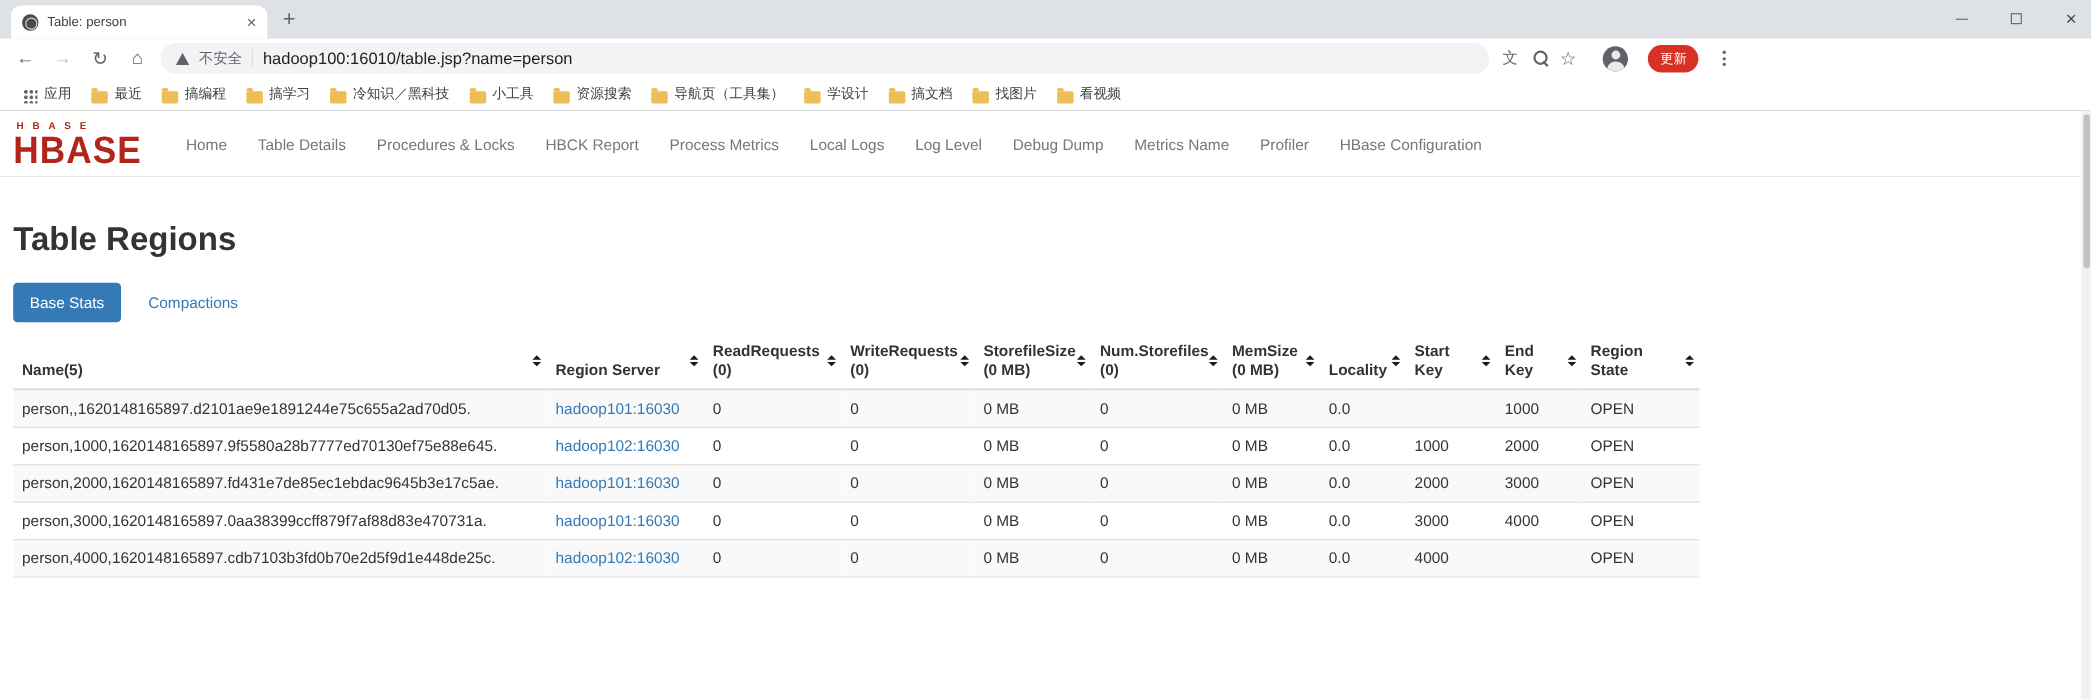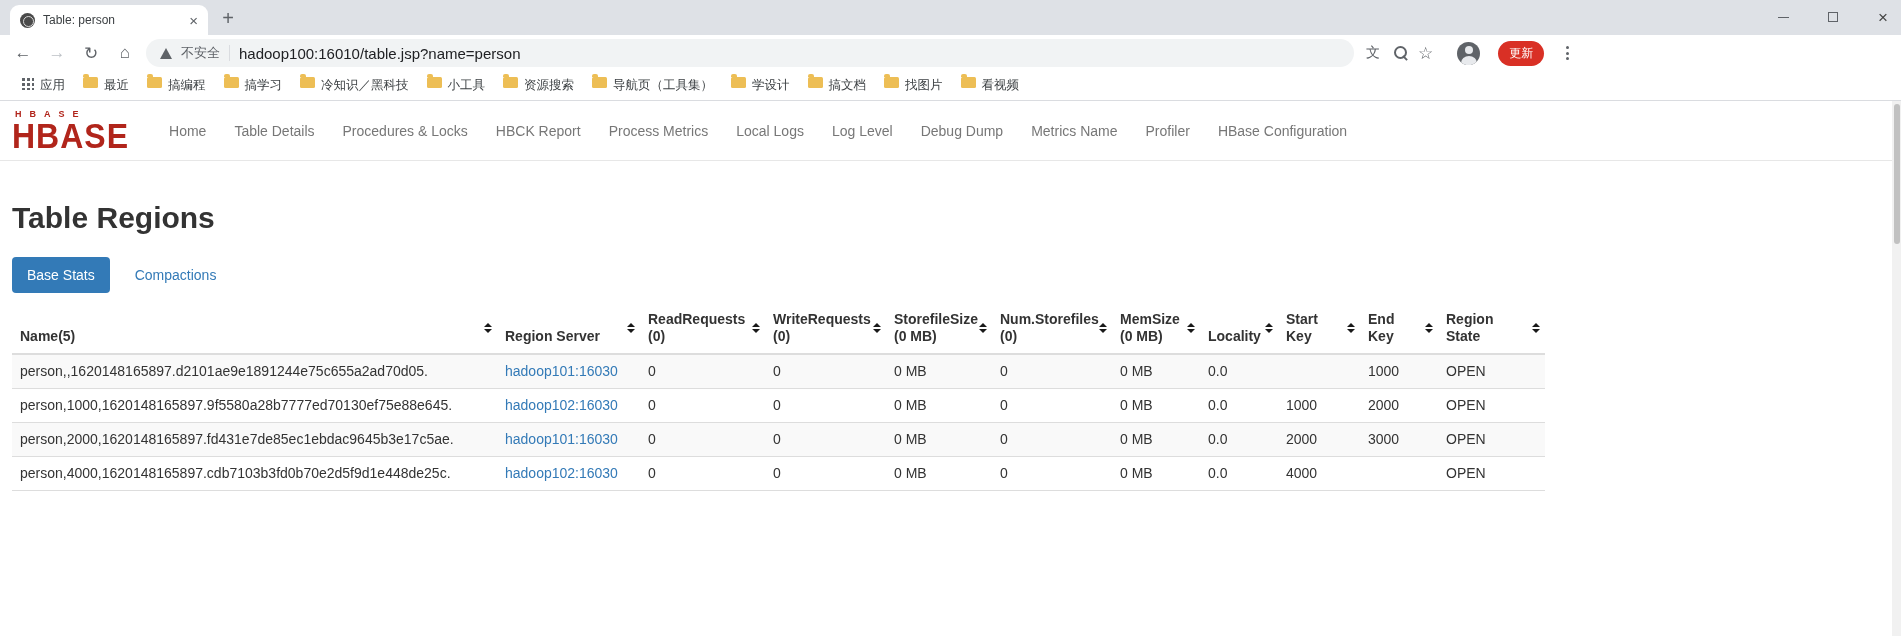--- a/index.html
+++ b/index.html
@@ -1,21 +1,21 @@
 <!DOCTYPE html>
 <html><head>
 <meta charset="utf-8">
 <style>
   *{margin:0;padding:0;box-sizing:border-box}
   html,body{width:1901px;height:636px;overflow:hidden}
   body{font-family:"Liberation Sans",sans-serif;background:#fff;position:relative}
 
   
   .tab-strip{height:35px;background:#dee1e6;display:flex;align-items:flex-end;position:relative}
-  .tab{width:198px;height:30px;background:#fff;border-radius:9px 9px 0 0;margin-left:10px;display:flex;align-items:center;padding:0 10px;gap:8px}
+  .tab{width:233px;height:30px;background:#fff;border-radius:9px 9px 0 0;margin-left:10px;display:flex;align-items:center;padding:0 10px;gap:8px}
   .favicon{width:15px;height:15px;border-radius:50%;background:#4a4a4a;flex:none;position:relative}
   .favicon::after{content:"";position:absolute;left:3px;top:3px;width:9px;height:9px;border-radius:50%;border:1.5px solid #d8d8d8}
   .tab-title{font-size:12px;color:#3c4043;flex:1;white-space:nowrap;overflow:hidden}
   .tab-close{font-size:15px;color:#5f6368;line-height:1;cursor:pointer}
   .new-tab{width:28px;height:28px;margin:0 0 3px 6px;font-size:20px;color:#5f6368;display:flex;align-items:center;justify-content:center;cursor:pointer}
   .win-controls{position:absolute;right:10px;top:0;height:34px;display:flex;align-items:center;gap:34px}
   .win-btn{color:#5f6368;display:flex;align-items:center;justify-content:center;width:16px;height:16px;cursor:pointer}
   .icon-min{width:11px;height:0;border-top:1.5px solid #5f6368}
   .icon-max{width:10px;height:10px;border:1.5px solid #5f6368}
   .icon-close{font-size:17px;line-height:1;color:#444}
@@ -35,21 +35,21 @@
   .star-icon{font-size:17px;color:#5f6368;cursor:pointer}
   .avatar{width:23px;height:23px;border-radius:50%;background:#5f6368;position:relative;overflow:hidden;margin-left:16px;cursor:pointer}
   .avatar::before{content:"";position:absolute;top:4px;left:7.5px;width:8px;height:8px;border-radius:50%;background:#e8eaed}
   .avatar::after{content:"";position:absolute;top:14px;left:3.5px;width:16px;height:14px;border-radius:50%;background:#e8eaed}
   .update-chip{background:#d93025;color:#fff;font-size:12px;padding:4px 11px;border-radius:13px;margin-left:10px;white-space:nowrap;cursor:pointer}
   .menu-dots{width:18px;height:18px;display:flex;flex-direction:column;align-items:center;justify-content:center;gap:2.5px;margin-left:6px;cursor:pointer}
   .menu-dots i{width:3px;height:3px;border-radius:50%;background:#5f6368}
 
   .bookmarks{height:30px;background:#fff;display:flex;align-items:center;padding:0 12px;border-bottom:1px solid #dadce0}
   .bm-list{display:flex;align-items:center}
-  .bm{display:flex;align-items:flex-start;gap:6px;font-size:12.5px;color:#3c4043;padding:3px 9px;border-radius:4px;white-space:nowrap;cursor:pointer}
+  .bm{display:flex;align-items:flex-end;gap:6px;font-size:12.5px;color:#3c4043;padding:3px 9px;border-radius:4px;white-space:nowrap;cursor:pointer}
   .apps-icon{width:13px;height:13px;background-image:radial-gradient(#5f6368 1.4px,transparent 1.9px);background-size:5px 5px;background-position:0 0}
   .folder-icon{width:15px;height:11px;background:#edbe55;border-radius:1.5px;position:relative;flex:none}
   .folder-icon::before{content:"";position:absolute;top:-3px;left:0;width:6px;height:3px;background:#edbe55;border-radius:2px 2px 0 0}
 
   
   .hbase-nav{height:60px;display:flex;align-items:center;padding:0 12px;border-bottom:1px solid #e7e7e7;background:#fff}
   .logo{margin-right:26px;line-height:1;flex:none}
   .logo-top{font-size:9px;font-weight:bold;color:#b1251b;letter-spacing:8px;margin-left:3px}
   .logo-main{font-size:32px;font-weight:900;color:#b1251b;letter-spacing:1px;transform:scaleY(1.08);transform-origin:top left}
   .hb-links{display:flex;}
@@ -378,20 +378,33 @@
           <td>0</td>
           <td>0 MB</td>
           <td>0</td>
           <td>0 MB</td>
           <td>0.0</td>
           <td>2000</td>
           <td>3000</td>
           <td>OPEN</td>
         </tr>
 
+        <tr>
+          <td>person,3000,1620148165897.0aa38399ccff879f7af88d83e470731a.</td>
+          <td><a>hadoop101:16030</a></td>
+          <td>0</td>
+          <td>0</td>
+          <td>0 MB</td>
+          <td>0</td>
+          <td>0 MB</td>
+          <td>0.0</td>
+          <td>3000</td>
+          <td>4000</td>
+          <td>OPEN</td>
+        </tr>
 
         <tr>
           <td>person,4000,1620148165897.cdb7103b3fd0b70e2d5f9d1e448de25c.</td>
           <td><a>hadoop102:16030</a></td>
           <td>0</td>
           <td>0</td>
           <td>0 MB</td>
           <td>0</td>
           <td>0 MB</td>
           <td>0.0</td>

